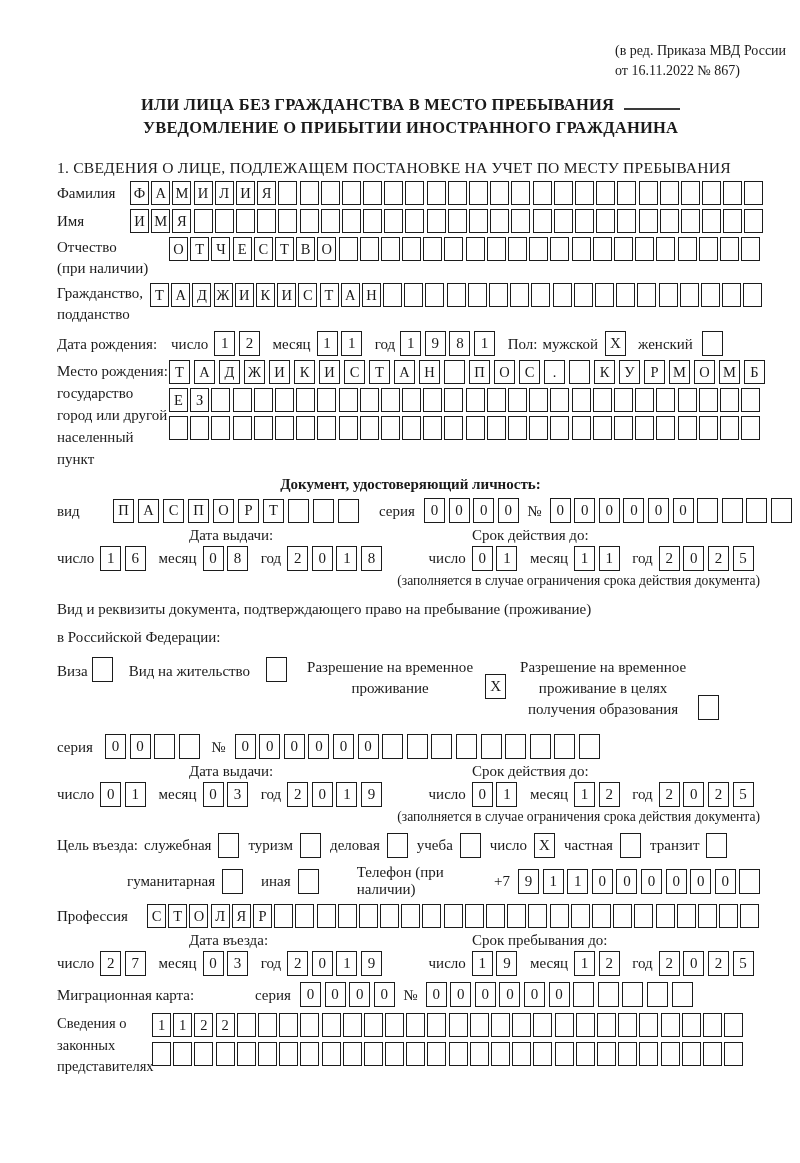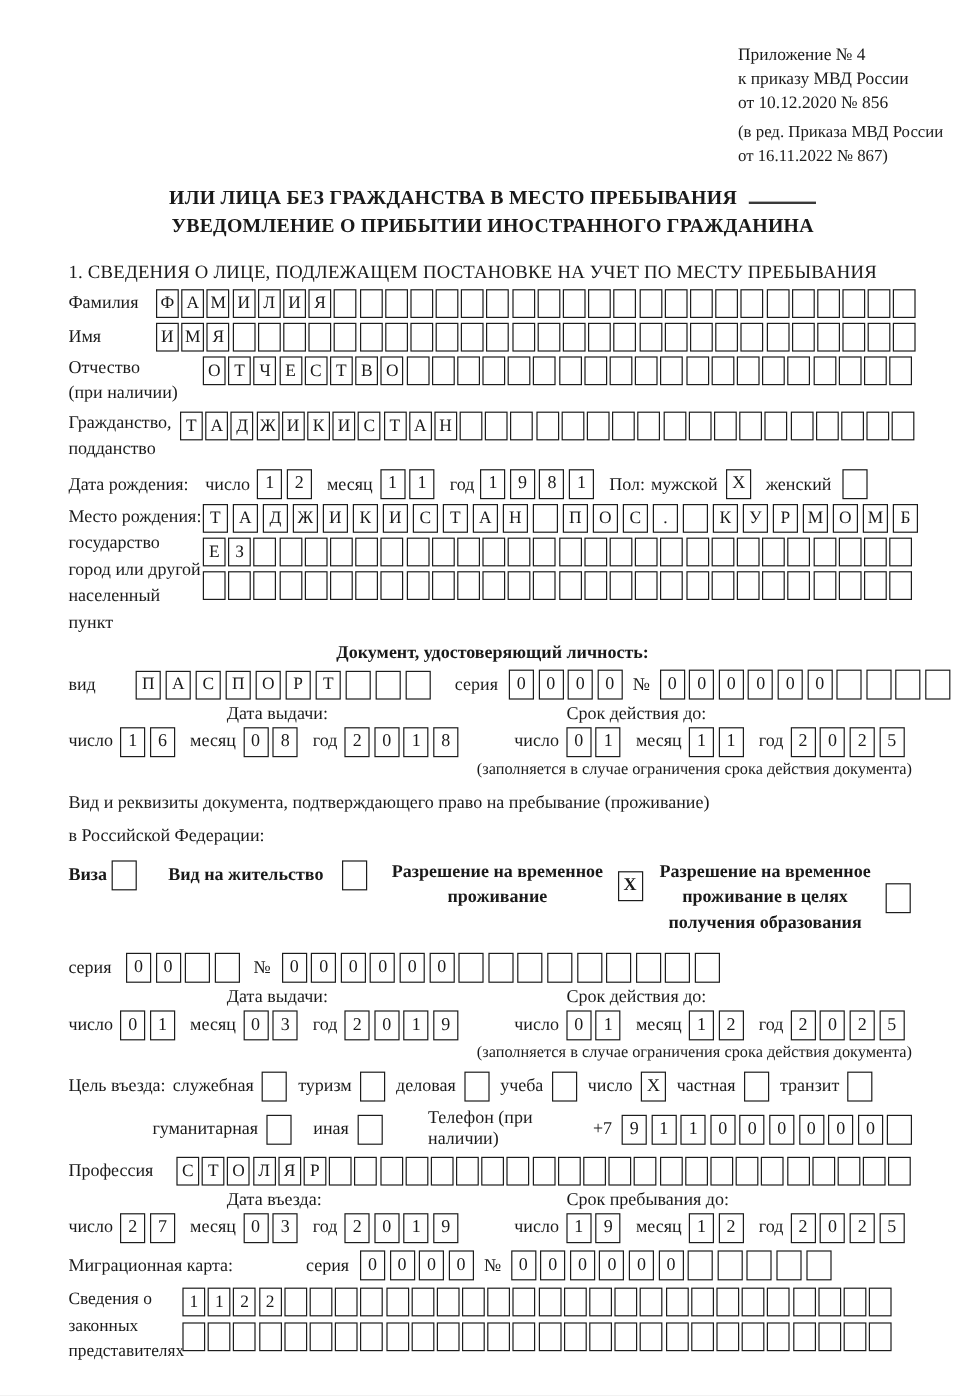--- a/index.html
+++ b/index.html
@@ -43,39 +43,34 @@
   .hdr-right { position:absolute; left:415px; }
   .dates { display:flex; align-items:center; }
   .dategrp { display:flex; align-items:center; }
   .dategrp .dlbl { margin-right:6px; font-size:15px; }
   .dategrp .cells { margin-right:9px; }
   .note { font-size:13.6px; text-align:right; padding-right:4px; margin:2px 0 8px 0; }
 
   .plain { font-size:15px; line-height:24px; }
 
   .permits { display:flex; align-items:flex-start; margin:8px 0 14px 0; }
-  .permit-item { display:flex; align-items:center;font-weight:bold; }
+  .permit-item { display:flex; align-items:flex-end; }
   .permit-text { font-size:15px; line-height:21px; text-align:center; }
   .permits .checkbox { margin-top:0; }
 
   .purposes { display:flex; align-items:center; margin-bottom:6px; font-size:15px; }
   .purposes .plabel { margin:0 7px 0 9px; }
   .purposes .plabel.first { margin-left:0; }
 </style>
 </head>
 <body>
 
 <div class="page">
   <div class="inner">
 
-    <div class="appendix">
-      <div>Приложение № 4</div>
-      <div>к приказу МВД России</div>
-      <div>от 10.12.2020 № 856</div>
-    </div>
     <div class="revision">
       <div>(в ред. Приказа МВД России</div>
       <div>от 16.11.2022 № 867)</div>
     </div>
 
     <div class="title">
       <div><span>ИЛИ ЛИЦА БЕЗ ГРАЖДАНСТВА В МЕСТО ПРЕБЫВАНИЯ</span><span class="blank-line"></span></div>
       <div>УВЕДОМЛЕНИЕ О ПРИБЫТИИ ИНОСТРАННОГО ГРАЖДАНИНА</div>
     </div>
 
@@ -434,21 +429,21 @@
     <div class="note">(заполняется в случае ограничения срока действия документа)</div>
 
     <div class="plain">Вид и реквизиты документа, подтверждающего право на пребывание (проживание)</div>
     <div class="plain" style="margin-top:4px">в Российской Федерации:</div>
 
     <div class="permits">
       <div class="permit-item">
         <span class="permit-text">Виза</span>
         <span class="checkbox" style="margin-left:4px"></span>
       </div>
-      <div class="permit-item" style="margin-left:26px">
+      <div class="permit-item" style="margin-left:16px">
         <span class="permit-text">Вид на жительство</span>
         <span class="checkbox" style="margin-left:16px"></span>
       </div>
       <div class="permit-item" style="margin-left:20px">
         <div class="permit-text">
           <div>Разрешение на временное</div>
           <div>проживание</div>
         </div>
         <span class="checkbox" style="margin-left:12px">X</span>
       </div>

